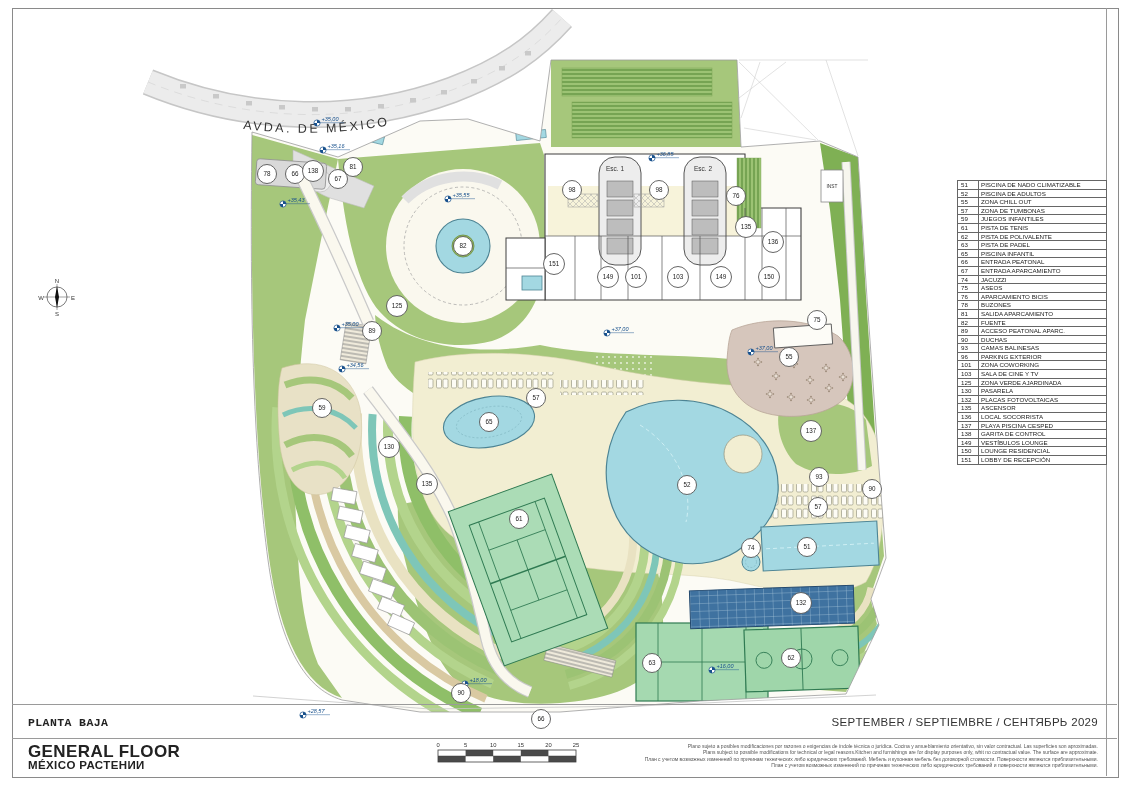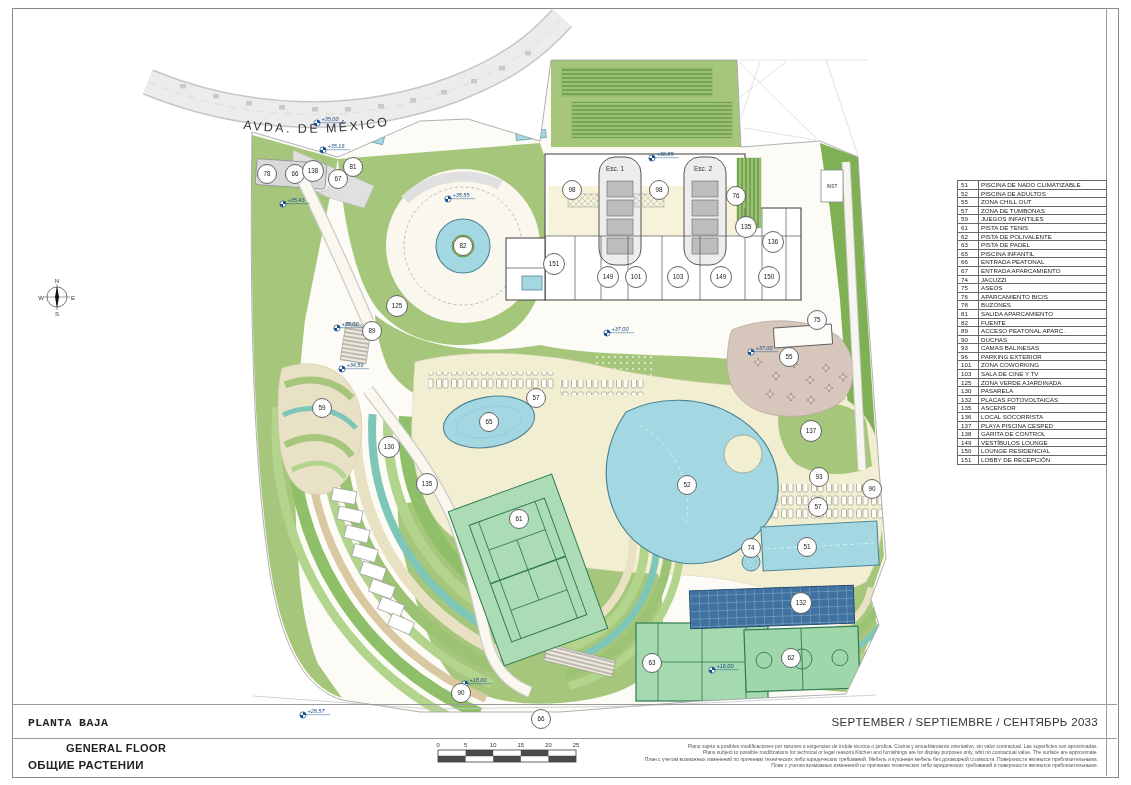--- a/index.html
+++ b/index.html
@@ -3,21 +3,21 @@
 <meta charset="utf-8">
 <style>
   html,body{margin:0;padding:0;background:#fff;}
   .sheet{position:relative;width:1131px;height:785px;background:#fff;overflow:hidden;
          font-family:"Liberation Sans",sans-serif;}
   .frame{position:absolute;left:12px;top:8px;width:1105px;height:768px;border:1px solid #8a8a8a;pointer-events:none;}
   .vline{position:absolute;top:8px;bottom:9px;left:1106px;width:1px;background:#9a9a9a;}
   .hline{position:absolute;left:12px;width:1105px;height:1px;background:#9a9a9a;}
   #plan{position:absolute;left:0;top:0;}
   .title-es{position:absolute;left:28px;top:716px;font-size:11.5px;font-weight:bold;color:#222;letter-spacing:.4px;font-family:Liberation Mono, monospace;}
-  .title-en{position:absolute;left:28px;top:742px;font-size:11px;font-weight:bold;color:#222;letter-spacing:.4px;margin-left:38px;}
+  .title-en{position:absolute;left:28px;top:742px;font-size:17px;font-weight:bold;color:#222;letter-spacing:.4px;}
   .title-ru{position:absolute;left:28px;top:759px;font-size:11.5px;font-weight:bold;color:#222;letter-spacing:.4px;}
   .date{position:absolute;top:716px;right:33px;font-size:11.5px;color:#333;letter-spacing:.3px;}
   .disc{position:absolute;top:743px;right:33px;text-align:right;font-size:5px;line-height:6.3px;color:#555;white-space:nowrap;}
   .legend{position:absolute;left:957px;top:180px;width:150px;}
   .legend table{border-collapse:collapse;width:100%;table-layout:fixed;}
   .legend td{border:0.5px solid #666;font-size:6.2px;color:#222;height:7.6px;line-height:7.6px;
              padding:0 2px;overflow:hidden;white-space:nowrap;}
   .legend td.ln{width:15px;padding-left:3px;}
   #scalebar{position:absolute;left:434px;top:738px;}
   
@@ -445,22 +445,22 @@
       </g>
 </svg>
 
 <div class="frame"></div>
 <div class="vline"></div>
 <div class="hline" style="top:704px"></div>
 <div class="hline" style="top:738px"></div>
 
 <div class="title-es">PLANTA BAJA</div>
 <div class="title-en">GENERAL FLOOR</div>
-<div class="title-ru">ОБЩИЕ РАСТЕНИИ</div>
-<div class="date">SEPTEMBER / SEPTIEMBRE / СЕНТЯБРЬ 2033</div>
+<div class="title-ru">MÉXICO РАСТЕНИИ</div>
+<div class="date">SEPTEMBER / SEPTIEMBRE / СЕНТЯБРЬ 2029</div>
 
 <div class="disc">
   <div>Plano sujeto a posibles modificaciones por razones o exigencias de índole técnica o jurídica. Cocina y amueblamiento orientativo, sin valor contractual. Las superficies son aproximadas.</div>
   <div>Plans subject to possible modifications for technical or legal reasons.Kitchen and furnishings are for display purposes only, whit no contractual value. The surface are approximate.</div>
   <div>План с учетом возможных изменений по причинам технических либо юридических требований. Мебель и кухонная мебель без договорной стоимости. Поверхности являются приблизительными.</div>
   <div>План с учетом возможных изменений по причинам технических либо юридических требований и поверхности являются приблизительными.</div>
 </div>
 
 <svg id="scalebar" width="160" height="34">
       <text x="4" y="9" class="sbt">0</text>

